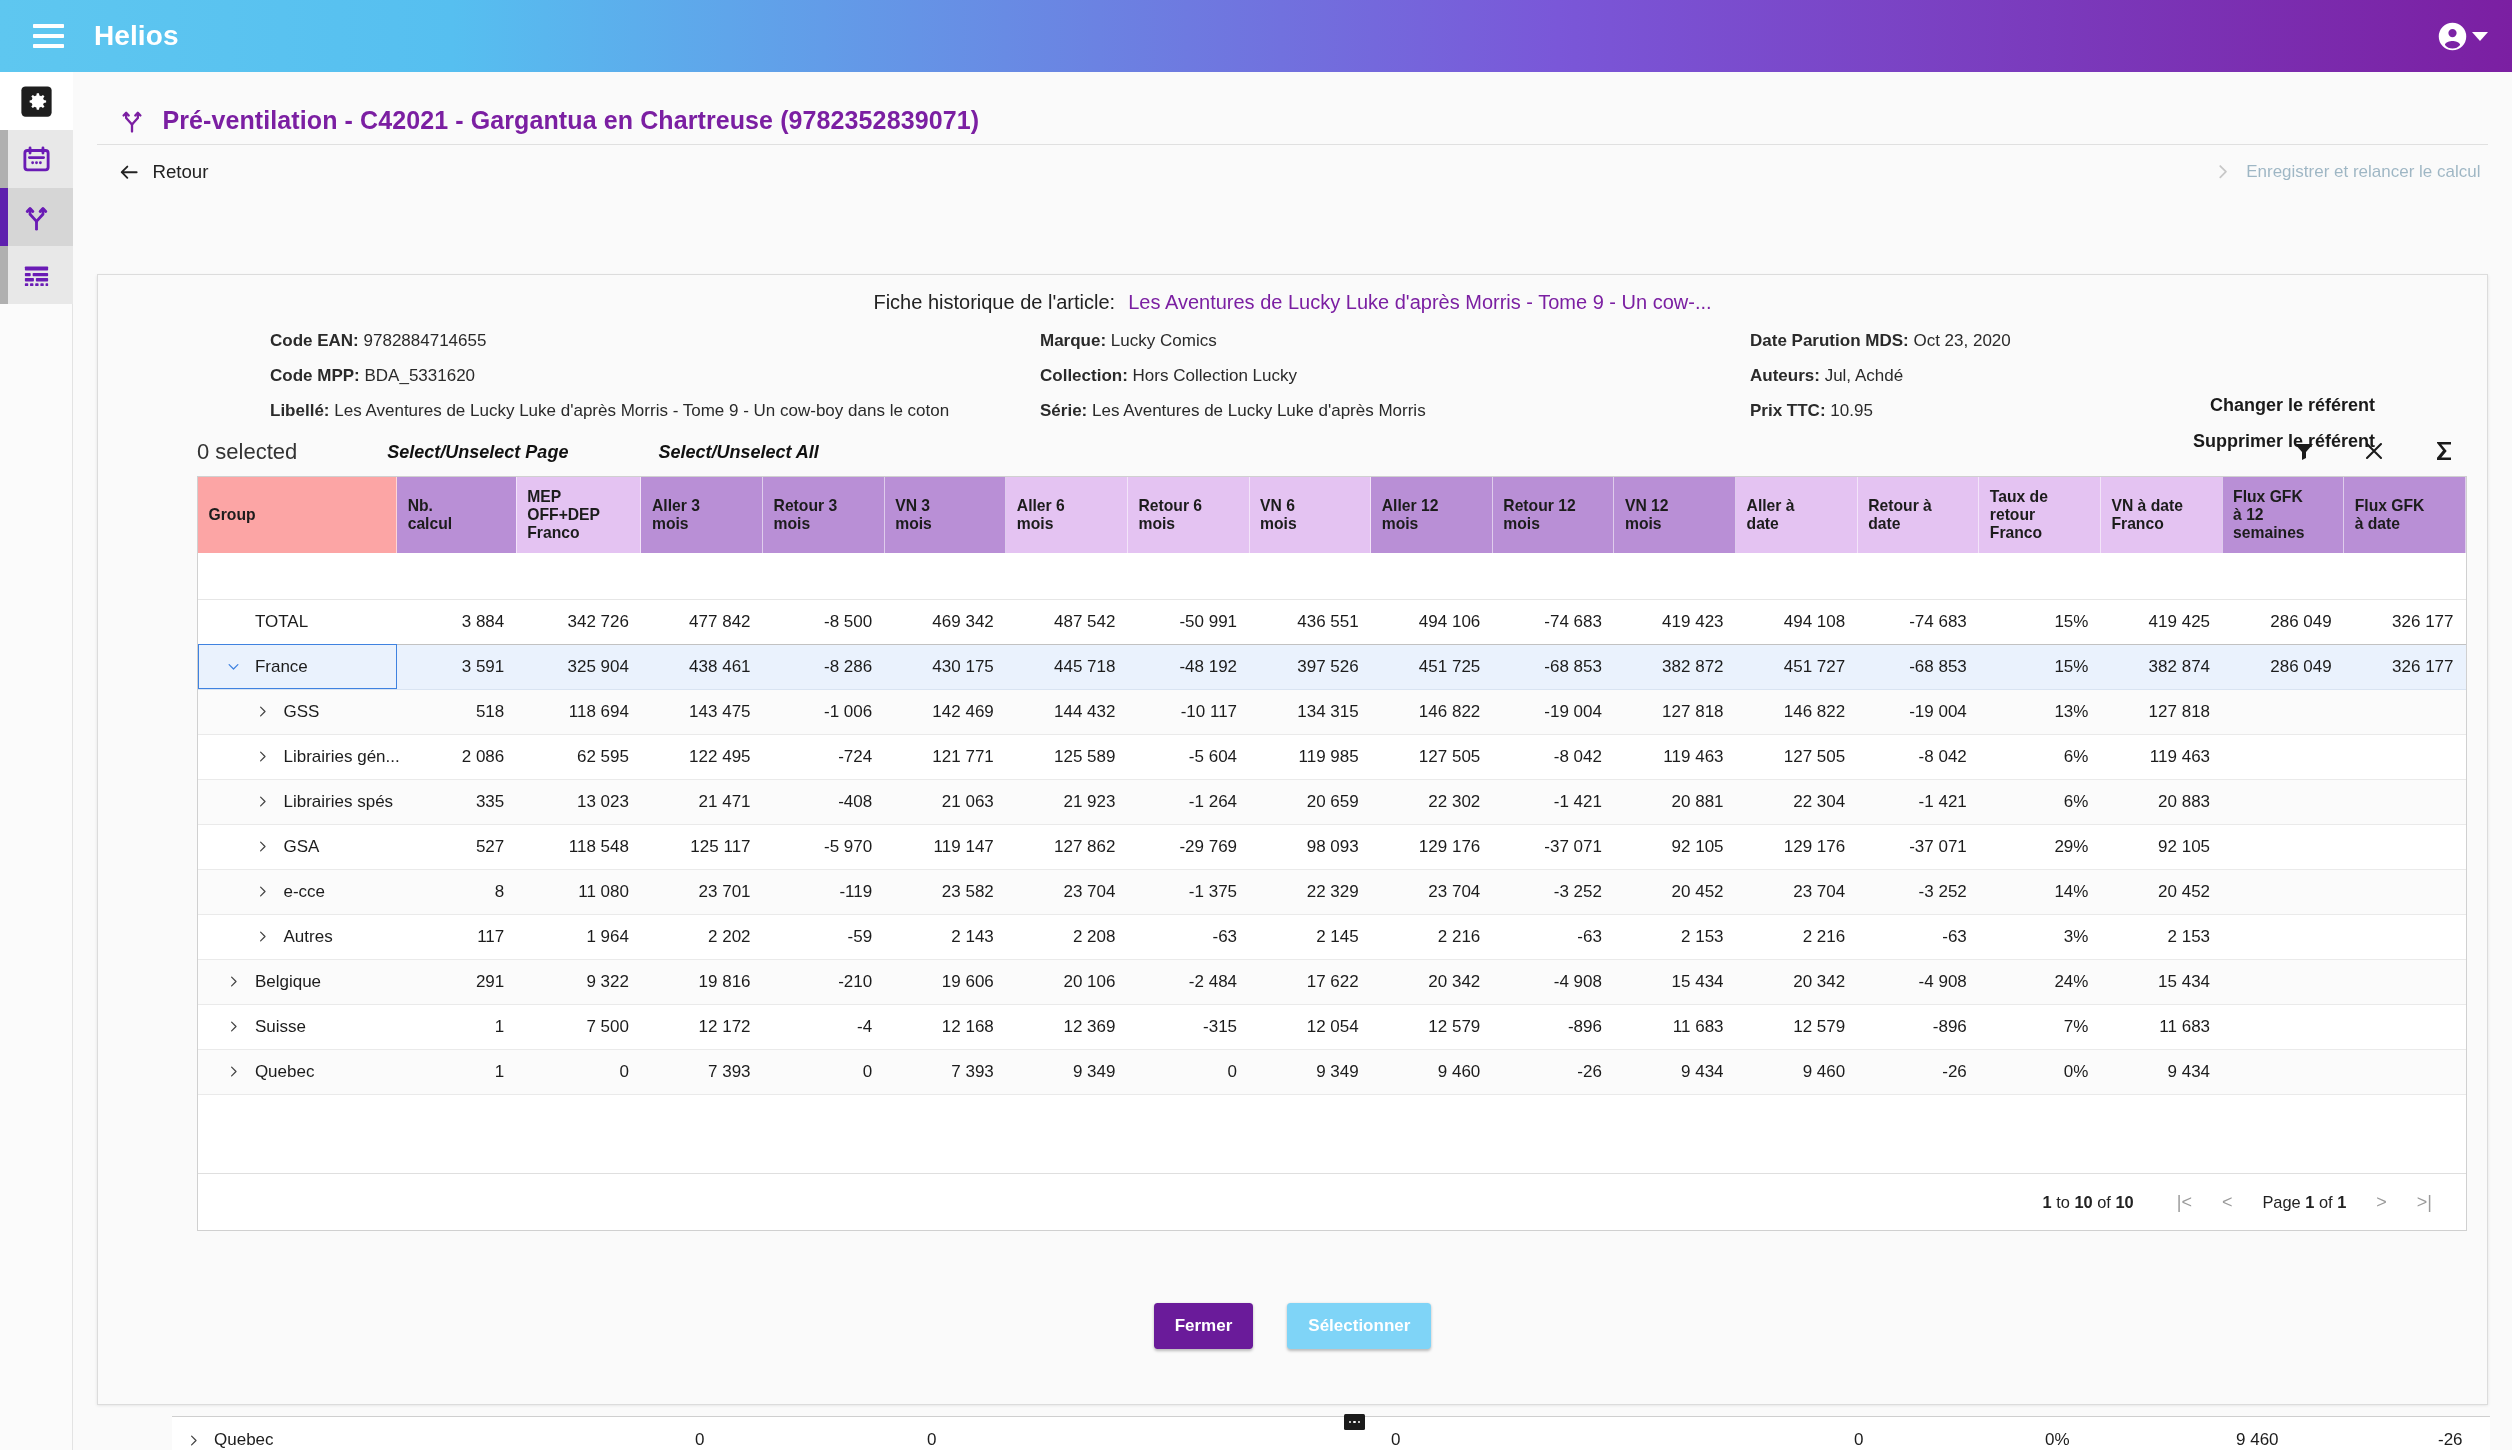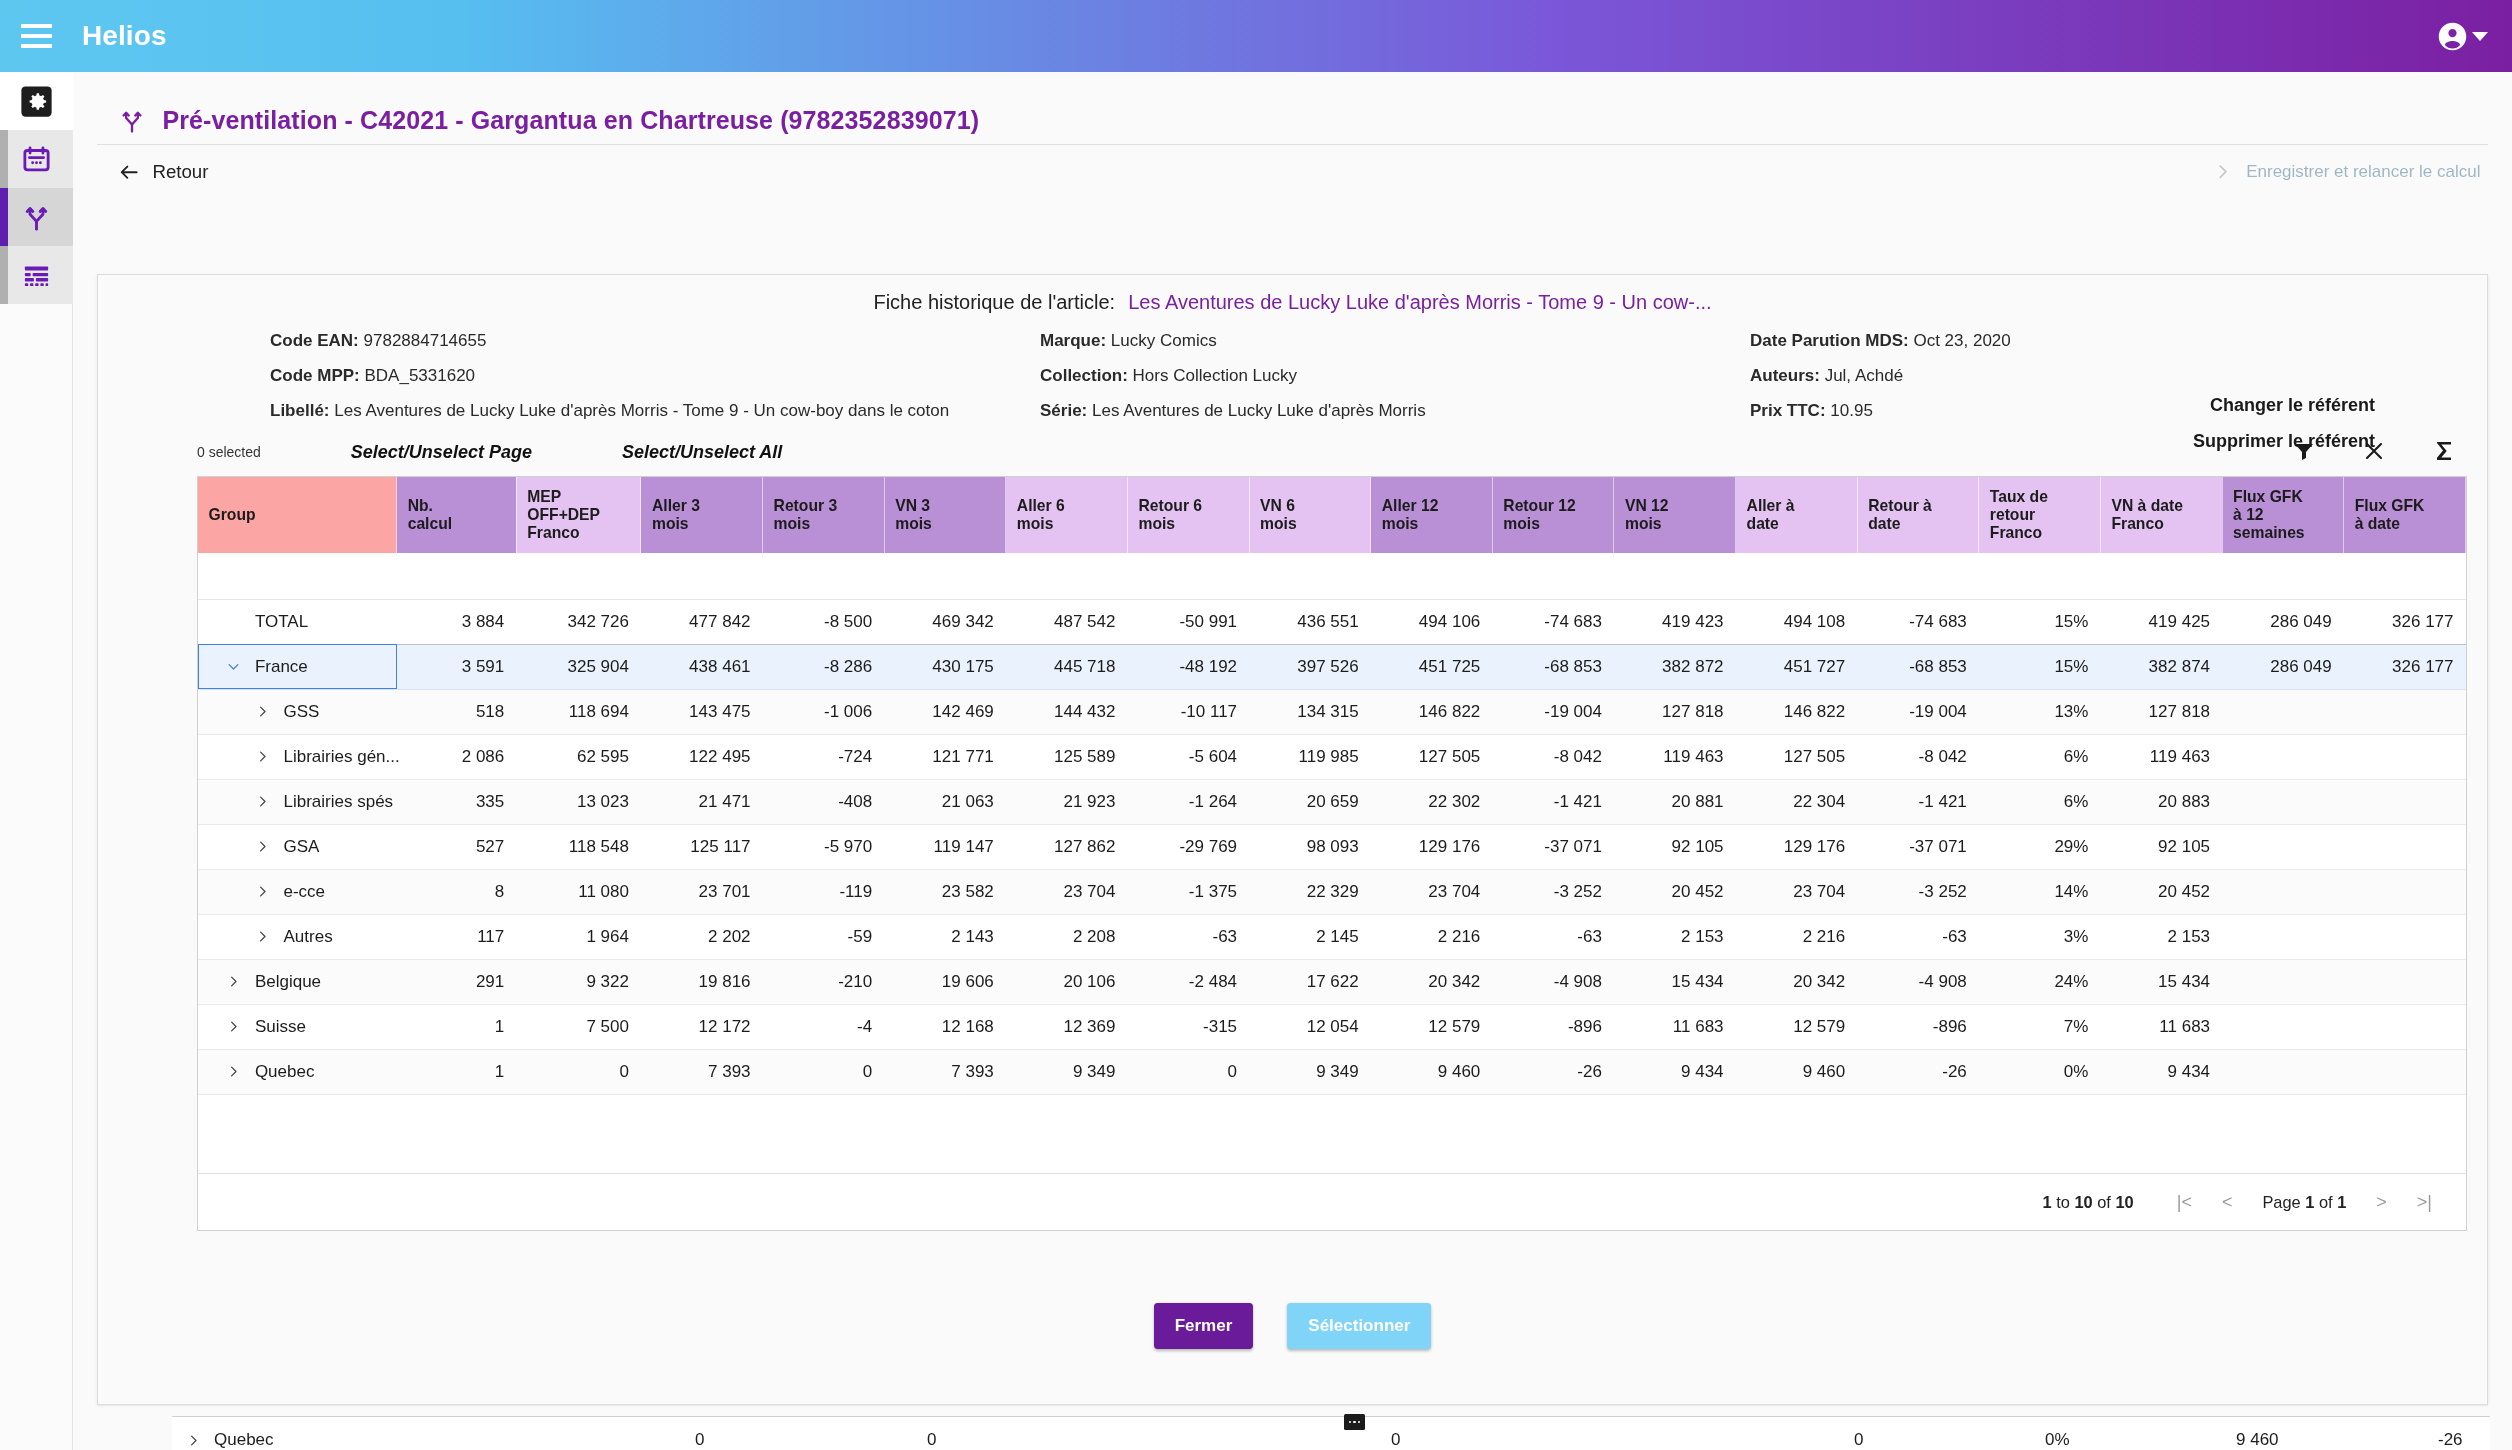--- a/index.html
+++ b/index.html
@@ -8,21 +8,21 @@
     font-family: "Liberation Sans", sans-serif;
     background: #ffffff;
     overflow: hidden;
   }
 
   
   .topbar {
     position: absolute; top: 0; left: 0;
     width: 2512px; height: 72px;
     background: linear-gradient(90deg, #5ec7f0 0%, #56bff0 18%, #7a57d8 62%, #7b1fa2 100%);
-    display: flex; align-items: center;
+    display: flex; align-items: center; padding-left: 12px;
   }
   .hamburger {
     width: 31px; height: 24px;
     margin-left: 21px; margin-right: 30px;
     display: flex; flex-direction: column; justify-content: space-between;
     cursor: pointer;
   }
   .hamburger span { display: block; height: 3.7px; background: #fff; border-radius: 0.7px; }
   .app-title {
     color: #fff; font-size: 28px; font-weight: 700; letter-spacing: 0.1px;
@@ -112,21 +112,21 @@
     display: flex; flex-direction: column; gap: 15px; align-items: flex-end;
     padding-right: 112px;
   }
   .meta-action { font-size: 18px; font-weight: 700; color: #1a1a1a; cursor: pointer; }
 
   
   .grid-toolbar {
     display: flex; align-items: center;
     padding: 18px 0 10.5px 99px; gap: 90px;
   }
-  .sel-count { font-size: 14px; color: #333; }
+  .sel-count { font-size: 22px; color: #333; }
   .sel-action { font-size: 18px; color: #111; font-weight: 700; cursor: pointer; font-style: italic; }
   .toolbar-icons { margin-left: auto; margin-right: 31px; display: flex; gap: 46px; }
   .ticon { cursor: pointer; }
 
   
   .grid-wrap {
     margin: 0 24px 0 99px;
     width: 2270px; height: 755px;
     border: 0.7px solid #d0d0d0; background: #fff;
     position: relative; overflow: hidden;

